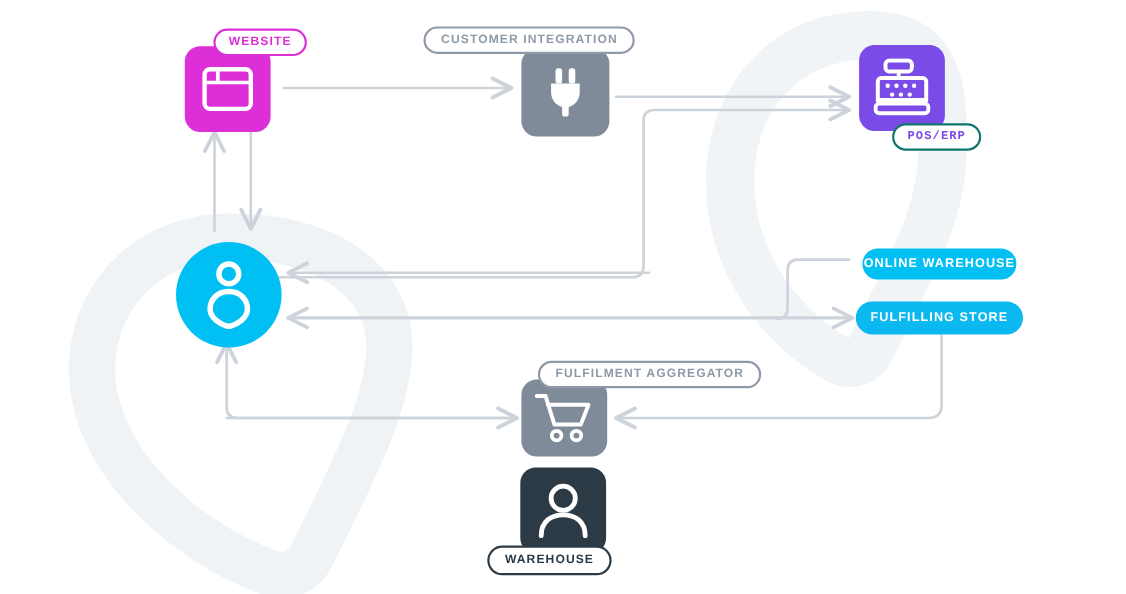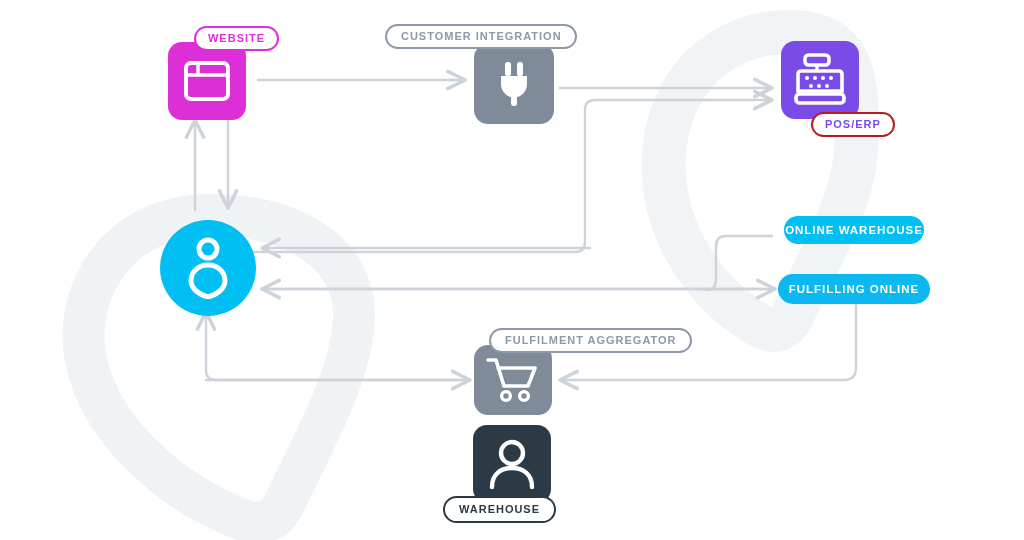--- a/index.html
+++ b/index.html
@@ -68,24 +68,25 @@
     font-size: 11px;
     padding: 5px 13px 5px 14px;
   }
   .pill-magenta {
     border: 2px solid #dd2fd8;
     color: #dd2fd8;
     font-size: 11px;
     padding: 5px 12px;
   }
   .pill-purple {
-    border: 2px solid #b91c1c;
+    border: 2px solid #0f766e;
     color: #7b4be8;
     font-size: 11px;
     padding: 5px 12px;
+    font-family: Liberation Mono, monospace;
   }
   .pill-dark {
     border: 2px solid #2b3a45;
     color: #2b3a45;
     font-size: 11px;
     padding: 6px 14px;
   }
 
   
   .cap {
@@ -201,25 +202,25 @@
   </div>
 
   <div class="node circ" style="left:160px; top:220px; width:96px; height:96px; background:#00bff3;">
     <svg width="44" height="62" viewBox="0 0 44 62">
       <circle cx="22" cy="12" r="9" fill="none" stroke="#ffffff" stroke-width="5"></circle>
       <path d="M22 28 C 33 28, 39 36, 39 44 C 39 52, 30 58, 22 60
                C 14 58, 5 52, 5 44 C 5 36, 11 28, 22 28 Z" fill="none" stroke="#ffffff" stroke-width="5" stroke-linejoin="round"></path>
     </svg>
   </div>
 
-  <div class="cap" style="left:784px; top:216px; width:140px; height:28px;">
+  <div class="cap" style="left:784px; top:226px; width:140px; height:28px;">
     <span>ONLINE WAREHOUSE</span>
   </div>
   <div class="cap" style="left:778px; top:274px; width:152px; height:30px; background:#0cb8f0;">
-    <span>FULFILLING ONLINE</span>
+    <span>FULFILLING STORE</span>
   </div>
 
   <div class="node sq" style="left:474px; top:345px; width:78px; height:70px; background:#7f8b99;">
     <svg width="54" height="46" viewBox="0 0 54 46">
       <path d="M2 3 h8 l8 26 h24 l7 -18 h-37" fill="none" stroke="#ffffff" stroke-width="3.6" stroke-linecap="round" stroke-linejoin="round"></path>
       <circle cx="20" cy="39" r="4.4" fill="none" stroke="#ffffff" stroke-width="3.4"></circle>
       <circle cx="38" cy="39" r="4.4" fill="none" stroke="#ffffff" stroke-width="3.4"></circle>
     </svg>
   </div>
   <div class="pill pill-outline" style="left:489px; top:328px;text-align:right;">

